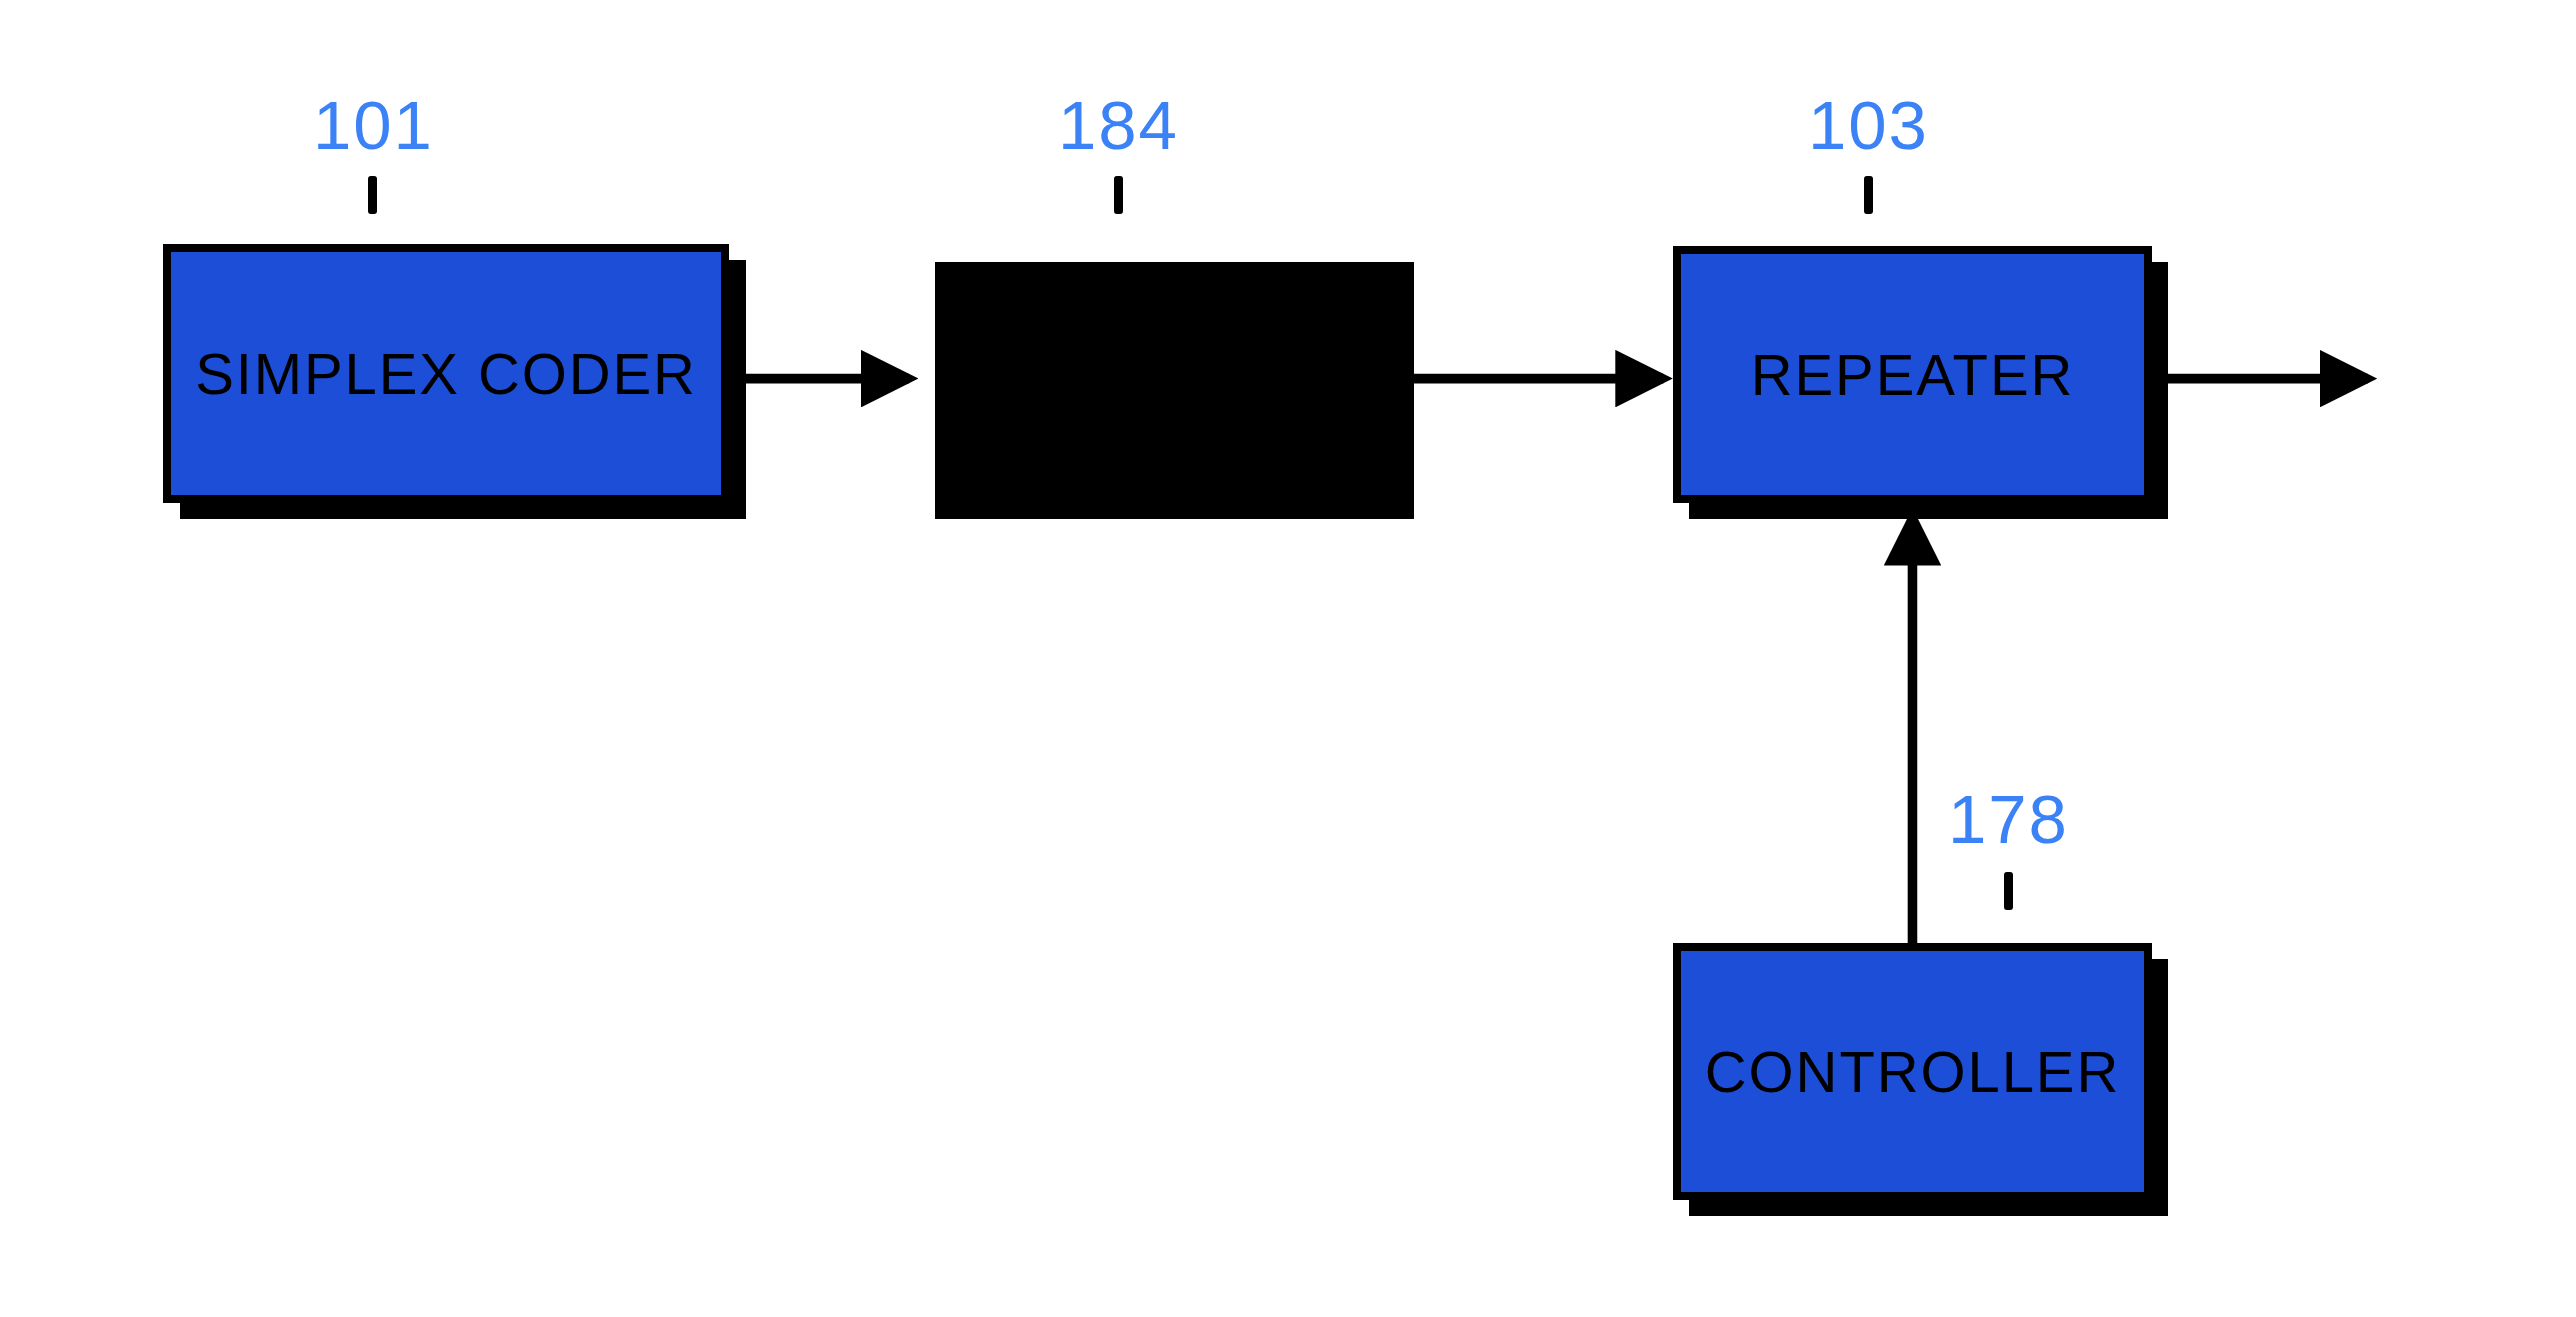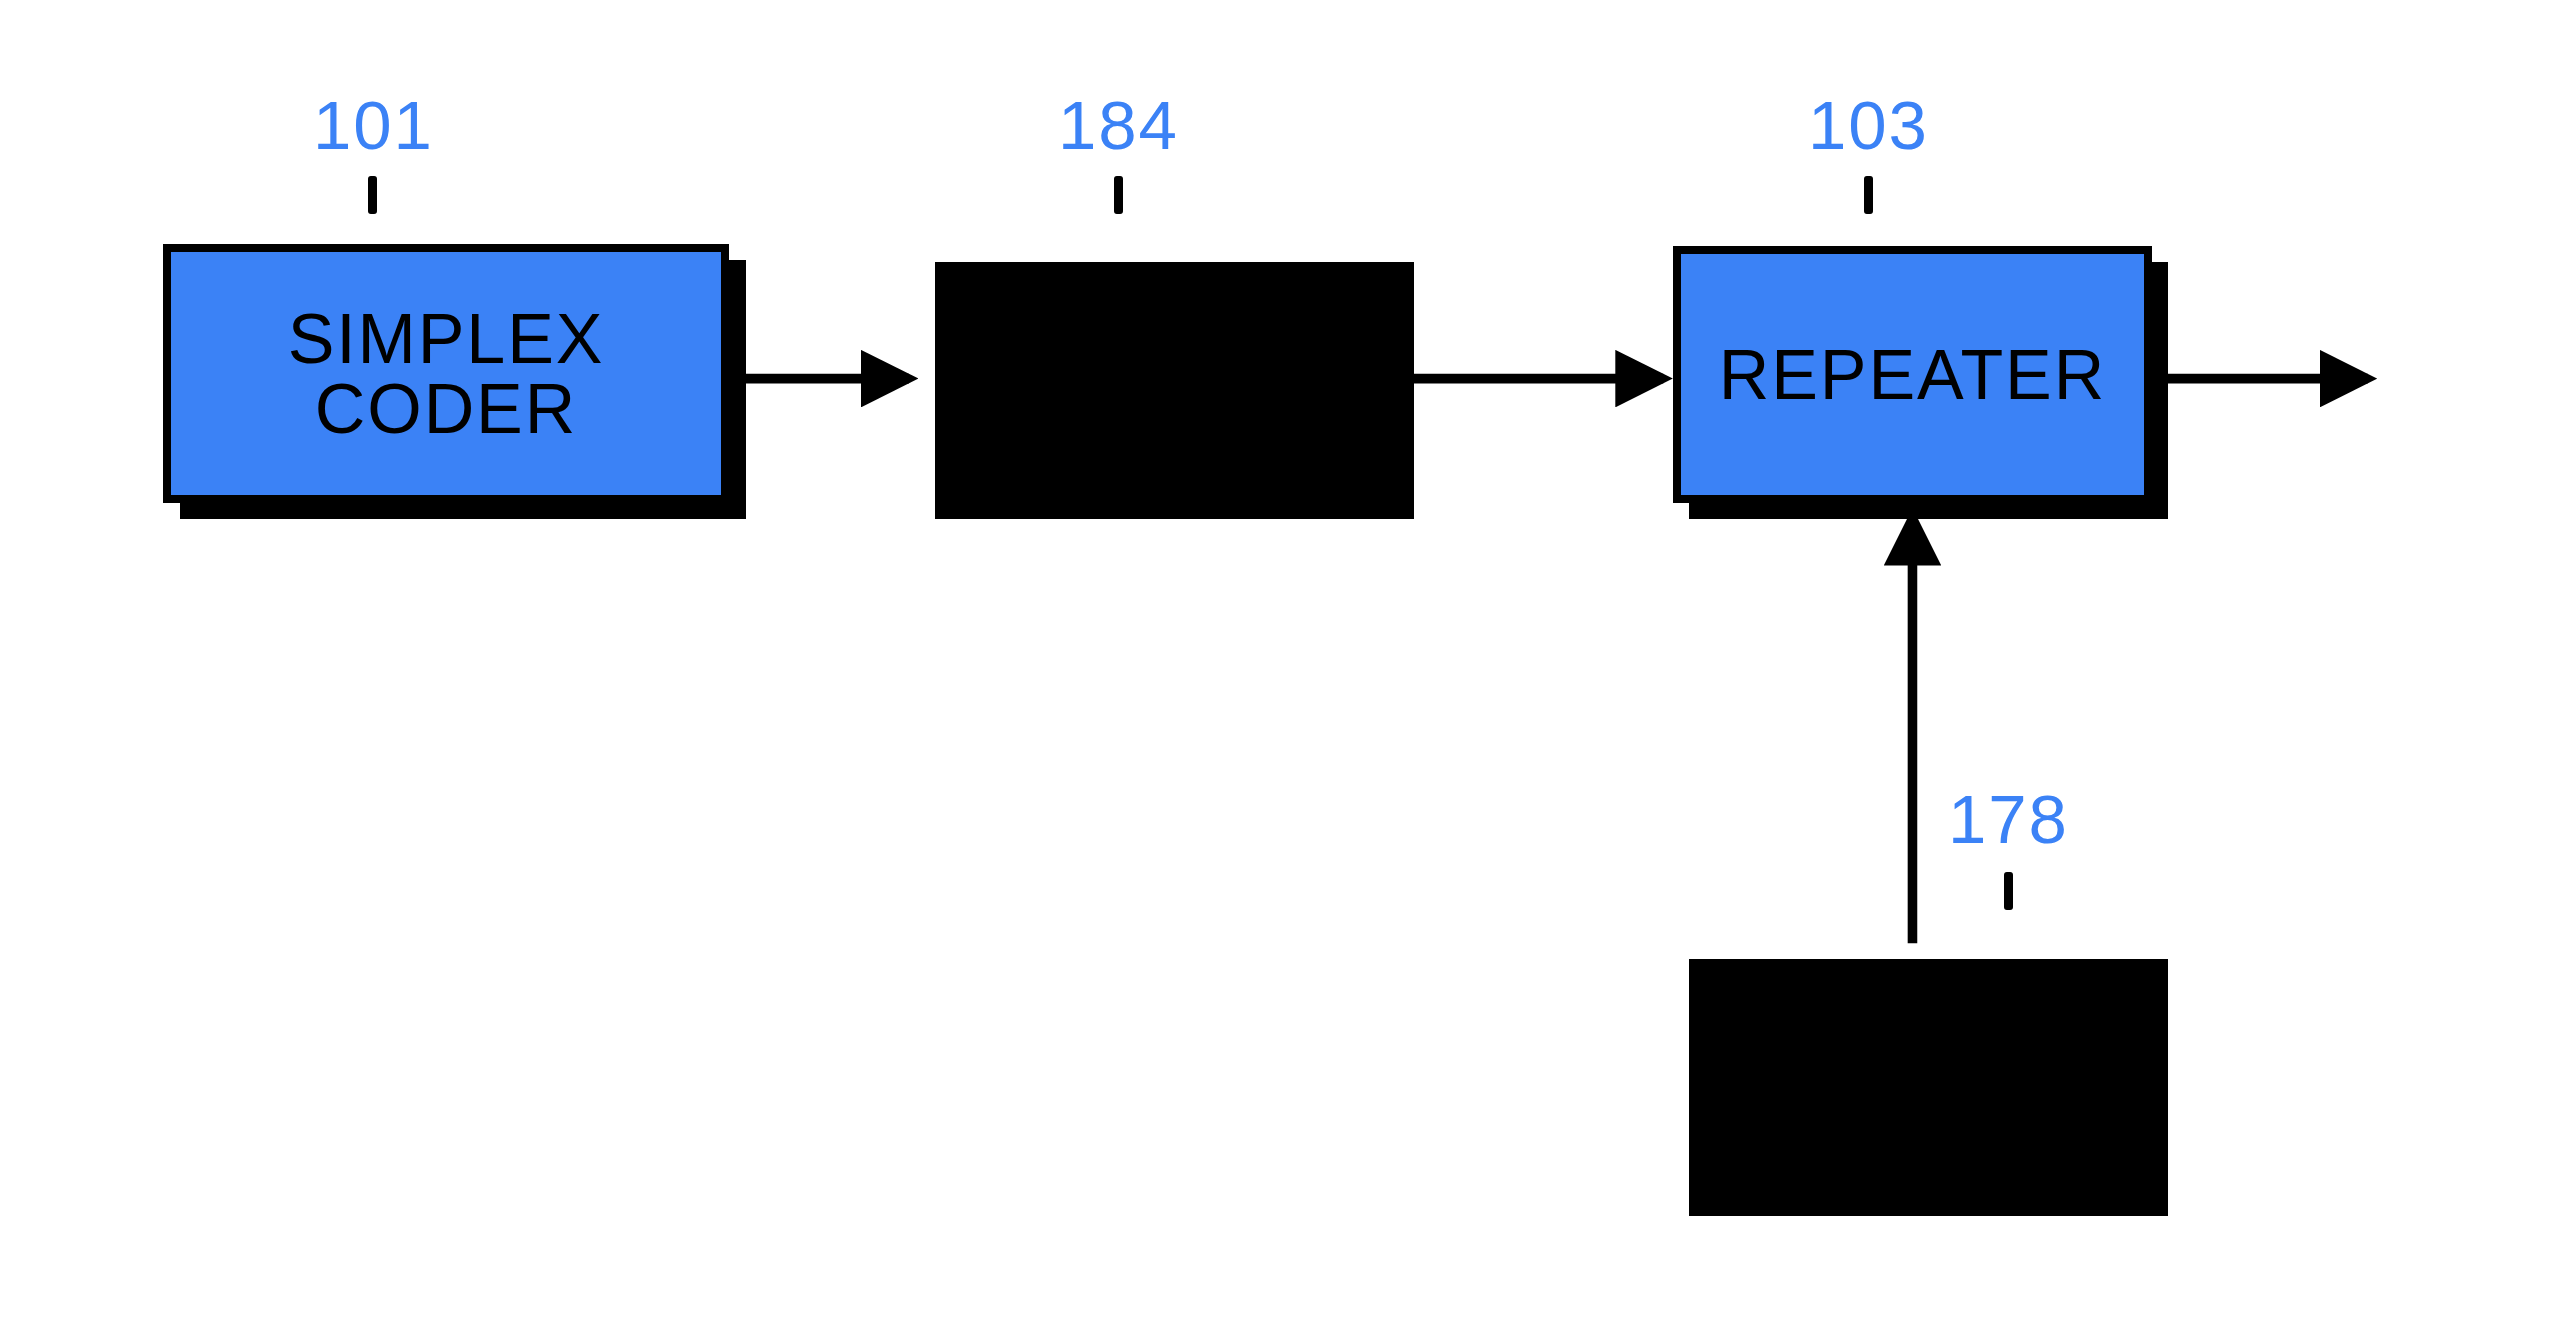--- a/index.html
+++ b/index.html
@@ -10,27 +10,27 @@
     height: 1317px;
     font-family: Arial, Helvetica, sans-serif;
   }
   .canvas {
     position: relative;
     width: 2576px;
     height: 1317px;
   }
   .block {
     position: absolute;
-    background: #3b82f6;
+    background: #1d4ed8;
     border: 8.6px solid #000000;
     box-sizing: border-box;
     display: flex;
     align-items: center;
     justify-content: center;
-    font-size: 70px;
+    font-size: 58px;
     letter-spacing: 1.9px;
     font-weight: 400;
     font-stretch: condensed;
     line-height: 1;
     text-align: center;
   }
   .shadow {
     position: absolute;
     background: #000000;
   }
@@ -72,20 +72,23 @@
   <div class="tick" style="left:1114px; top:176px; height:38px;"></div>
 
   <div class="shadow" style="left:1689px; top:262px; width:479px; height:257px;"></div>
   <div class="block" style="left:1673px; top:246px; width:479px; height:257px;">
     <span>REPEATER</span>
   </div>
   <div class="refnum" style="left:1808px; top:86px;">103</div>
   <div class="tick" style="left:1864px; top:176px; height:38px;"></div>
 
   <div class="shadow" style="left:1689px; top:959px; width:479px; height:257px;"></div>
+  <div class="block" style="left:1673px; top:943px; width:479px; height:257px;">
+    <span>CONTROLLER</span>
+  </div>
   <div class="refnum" style="left:1948px; top:780px;">178</div>
   <div class="tick" style="left:2004px; top:872px; height:38px;"></div>
 
   <svg class="arrows" viewBox="0 0 2687 1374">
     <defs>
       <marker id="arrowhead" markerWidth="6" markerHeight="6" refX="5" refY="3" orient="auto">
         <path d="M0,0 L6,3 L0,6 Z" fill="#000000"></path>
       </marker>
     </defs>
 

